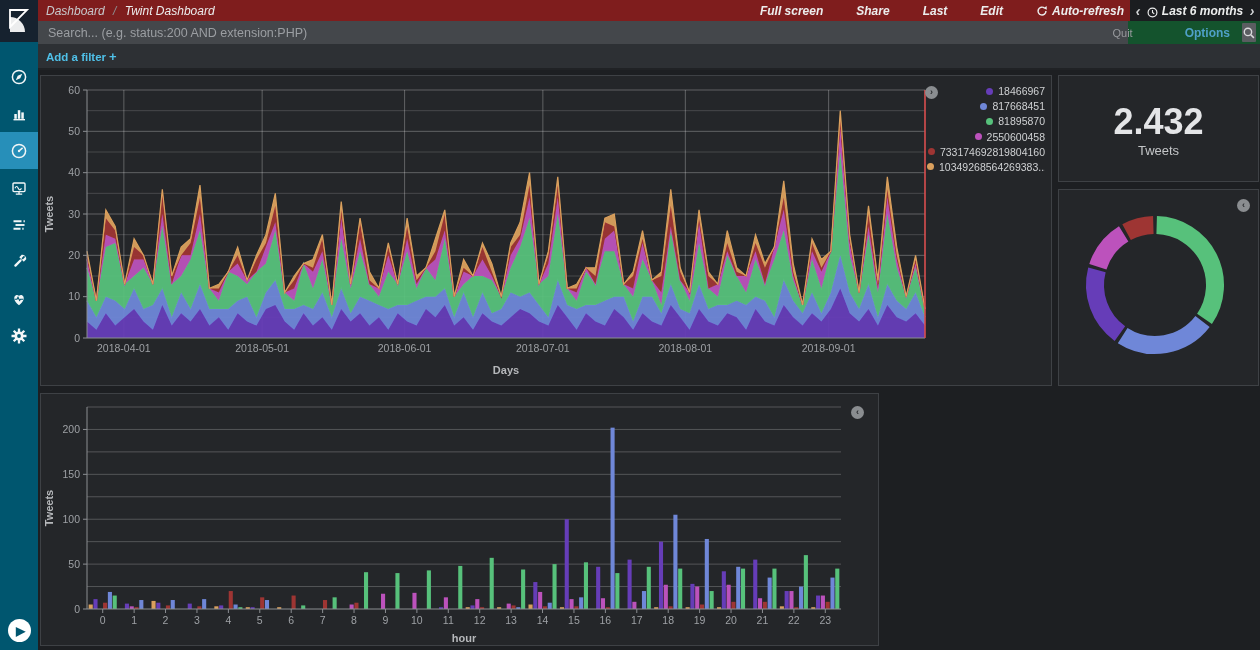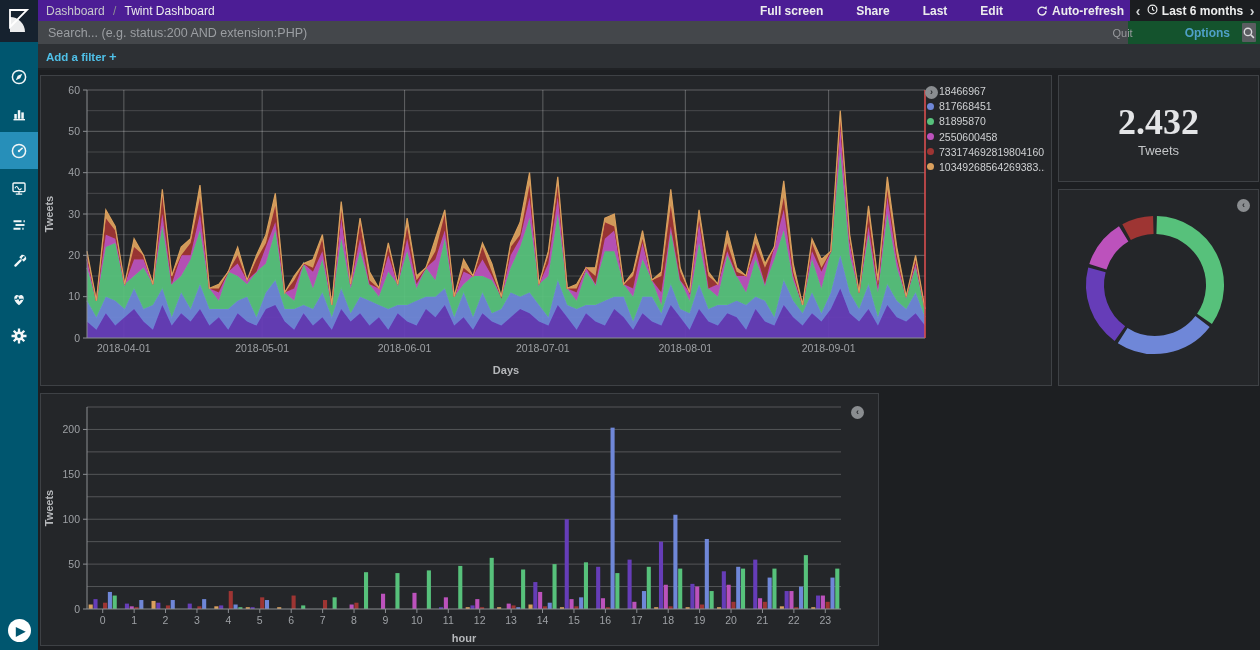--- a/index.html
+++ b/index.html
@@ -8,56 +8,56 @@
 
   
   .sidebar{position:absolute;left:0;top:0;width:38px;height:650px;background:#00566f;z-index:5;}
   .logo{width:38px;height:42px;background:#16222f;display:flex;align-items:center;justify-content:center;cursor:pointer;}
   .nav-icon{width:38px;height:37px;display:flex;align-items:center;justify-content:center;cursor:pointer;opacity:.95;}
   .nav-icon.active{background:#2a93bd;}
   .collapse-btn{position:absolute;bottom:8px;left:8px;width:23px;height:23px;border-radius:50%;background:#ffffff;display:flex;align-items:center;justify-content:center;cursor:pointer;}
   .collapse-btn span{color:#00566f;font-weight:bold;font-size:12px;line-height:1;margin-left:2px;}
 
   
-  .topbar{position:absolute;left:38px;top:0;width:1222px;height:21px;background:#4c1d95;display:flex;align-items:center;}
+  .topbar{position:absolute;left:38px;top:0;width:1222px;height:21px;background:#7f1d1d;display:flex;align-items:center;font-style:italic;}
   .breadcrumb{margin-left:8px;font-size:12px;color:#b9bbbe;white-space:nowrap;}
   .breadcrumb .crumb{color:#c7c9cc;cursor:pointer;}
   .breadcrumb .sep{color:#8e9093;margin:0 5px;}
   .breadcrumb .current{color:#eceded;}
   .top-menu{position:absolute;right:136px;top:0;height:21px;display:flex;align-items:center;gap:33px;font-size:12px;font-weight:bold;color:#eceded;}
   .top-menu .item{cursor:pointer;display:flex;align-items:center;gap:4px;white-space:nowrap;}
   .timepicker{position:absolute;right:0;top:0;width:130px;height:21px;background:#1b1d20;display:flex;align-items:center;justify-content:space-between;color:#eceded;font-size:12px;font-weight:bold;}
   .timepicker .chev{width:16px;text-align:center;font-size:14px;cursor:pointer;color:#d2d4d6;}
-  .timepicker .mid{display:flex;align-items:flex-start;gap:4px;cursor:pointer;white-space:nowrap;}
+  .timepicker .mid{display:flex;align-items:flex-end;gap:4px;cursor:pointer;white-space:nowrap;}
 
   .searchrow{position:absolute;left:38px;top:21px;width:1222px;height:23px;background:#3a3d41;display:flex;align-items:center;}
   .searchrow input{flex:1;height:23px;background:#44474b;border:none;outline:none;color:#d6d8da;font-size:12.5px;padding:0 10px;font-family:"Liberation Sans",sans-serif;}
   .searchrow input::placeholder{color:#9b9ea2;}
   .search-right{width:132px;height:23px;background:#14532d;display:flex;align-items:center;justify-content:flex-end;gap:12px;padding-right:4px;box-sizing:border-box;}
   .quit-label{color:#97999d;font-size:11px;cursor:pointer;}
   .options-label{color:#4fa0c7;font-size:12px;font-weight:bold;cursor:pointer;margin-left:40px;}
   .search-btn{width:34px;height:19px;background:#5a5d61;display:flex;align-items:center;justify-content:center;cursor:pointer;border-radius:1px;}
 
   .filterrow{position:absolute;left:38px;top:44px;width:1222px;height:26px;background:#2d3034;display:flex;align-items:center;border-bottom:2px solid #202225;box-sizing:border-box;}
   .add-filter{margin-left:8px;font-size:11.5px;font-weight:bold;color:#4fc0e8;cursor:pointer;}
   .add-filter b{font-size:13px;margin-left:3px;}
 
   
   .panel{position:absolute;background:#242629;border:1px solid #3e4145;box-sizing:border-box;}
   .legend-toggle{position:absolute;width:13px;height:13px;border-radius:50%;background:#8a8d90;color:#2b2d30;font-size:9px;font-weight:bold;display:flex;align-items:center;justify-content:center;cursor:pointer;z-index:3;line-height:1;}
 
   
   .area-legend{position:absolute;right:6px;top:9px;width:118px;z-index:2;}
-  .legend-item{display:flex;align-items:center;gap:5px;margin-bottom:3.2px;cursor:pointer;}
+  .legend-item{display:flex;align-items:center;gap:5px;margin-bottom:3.2px;cursor:pointer;justify-content:flex-end;}
   .legend-dot{width:7px;height:7px;border-radius:50%;flex:0 0 auto;}
   .legend-label{font-size:10.5px;color:#cfd1d3;white-space:nowrap;overflow:hidden;}
 
   
   .metric-wrap{position:absolute;left:0;right:0;top:28px;text-align:center;}
-  .metric-value{font-size:36px;font-weight:bold;color:#e4e5e7;line-height:1;font-family:Liberation Serif, serif;}
+  .metric-value{font-size:36px;font-weight:bold;color:#e4e5e7;line-height:1;}
   .metric-label{font-size:13px;color:#c3c5c7;margin-top:3px;}
 
   
   .tag{position:absolute;transform:translateX(-50%);white-space:nowrap;cursor:pointer;line-height:1;}
 
   svg{display:block;}
   text{font-family:"Liberation Sans",sans-serif;}
 </style>
 </head>
 <body>

